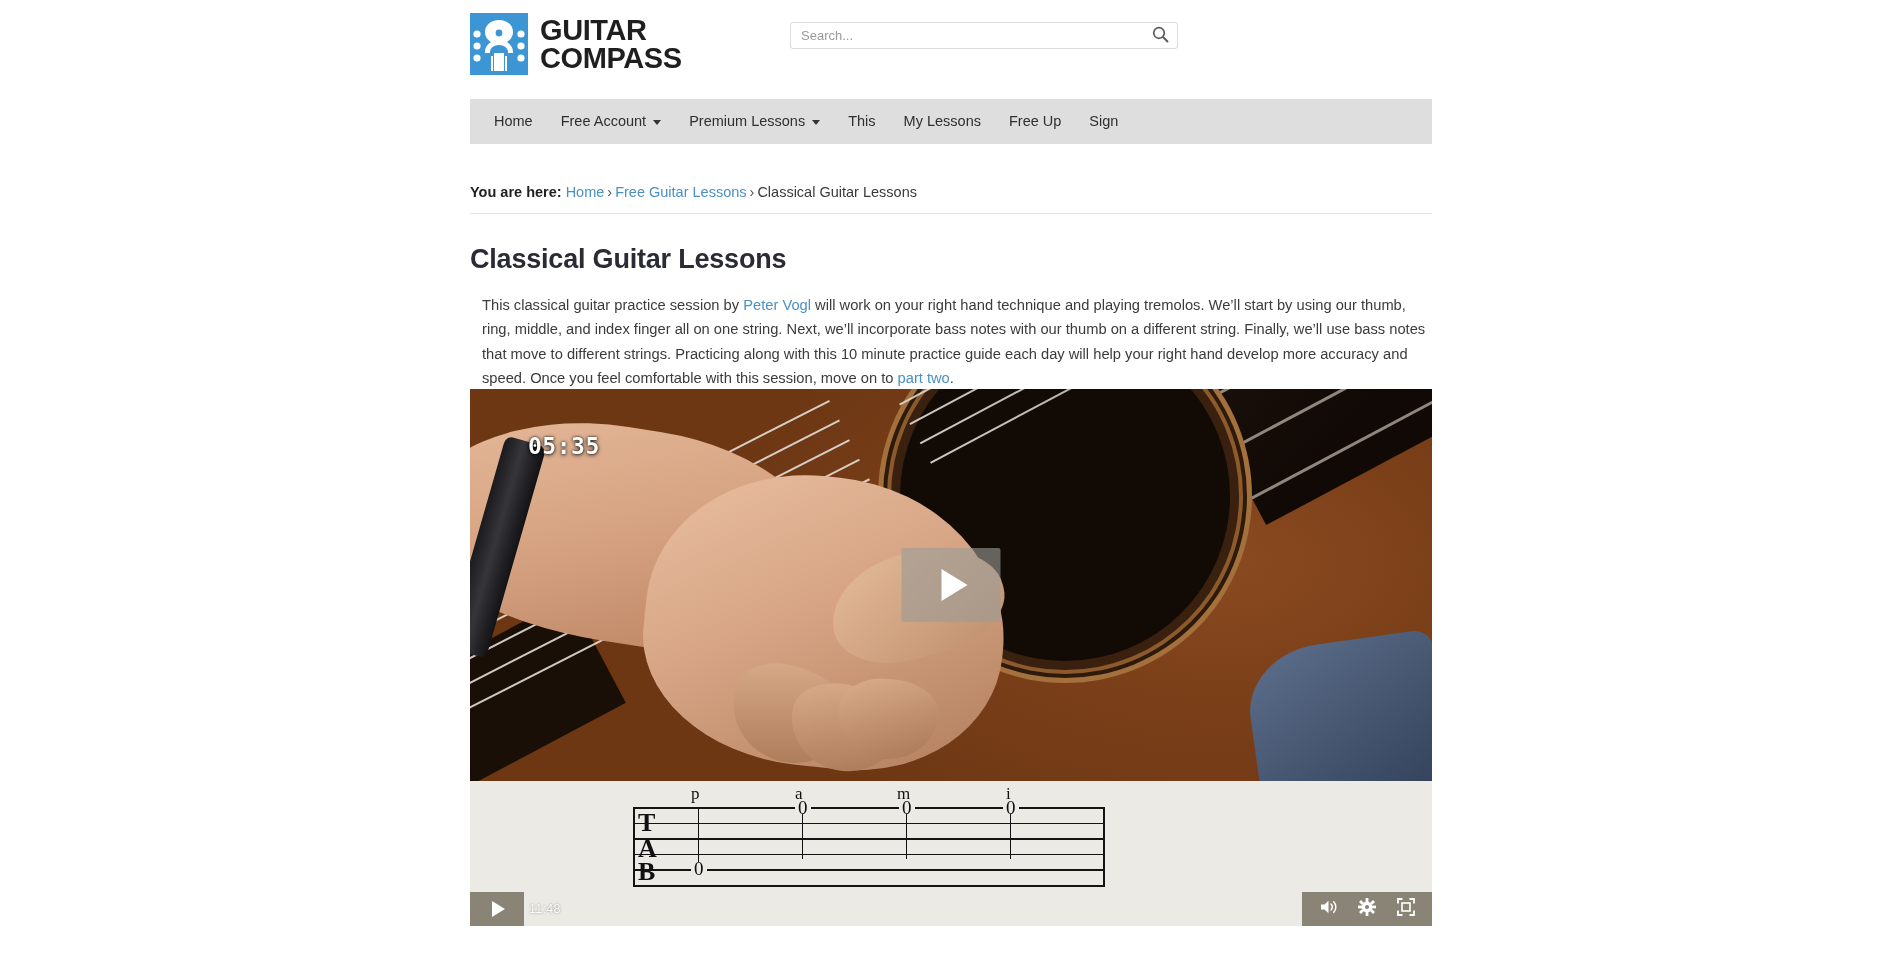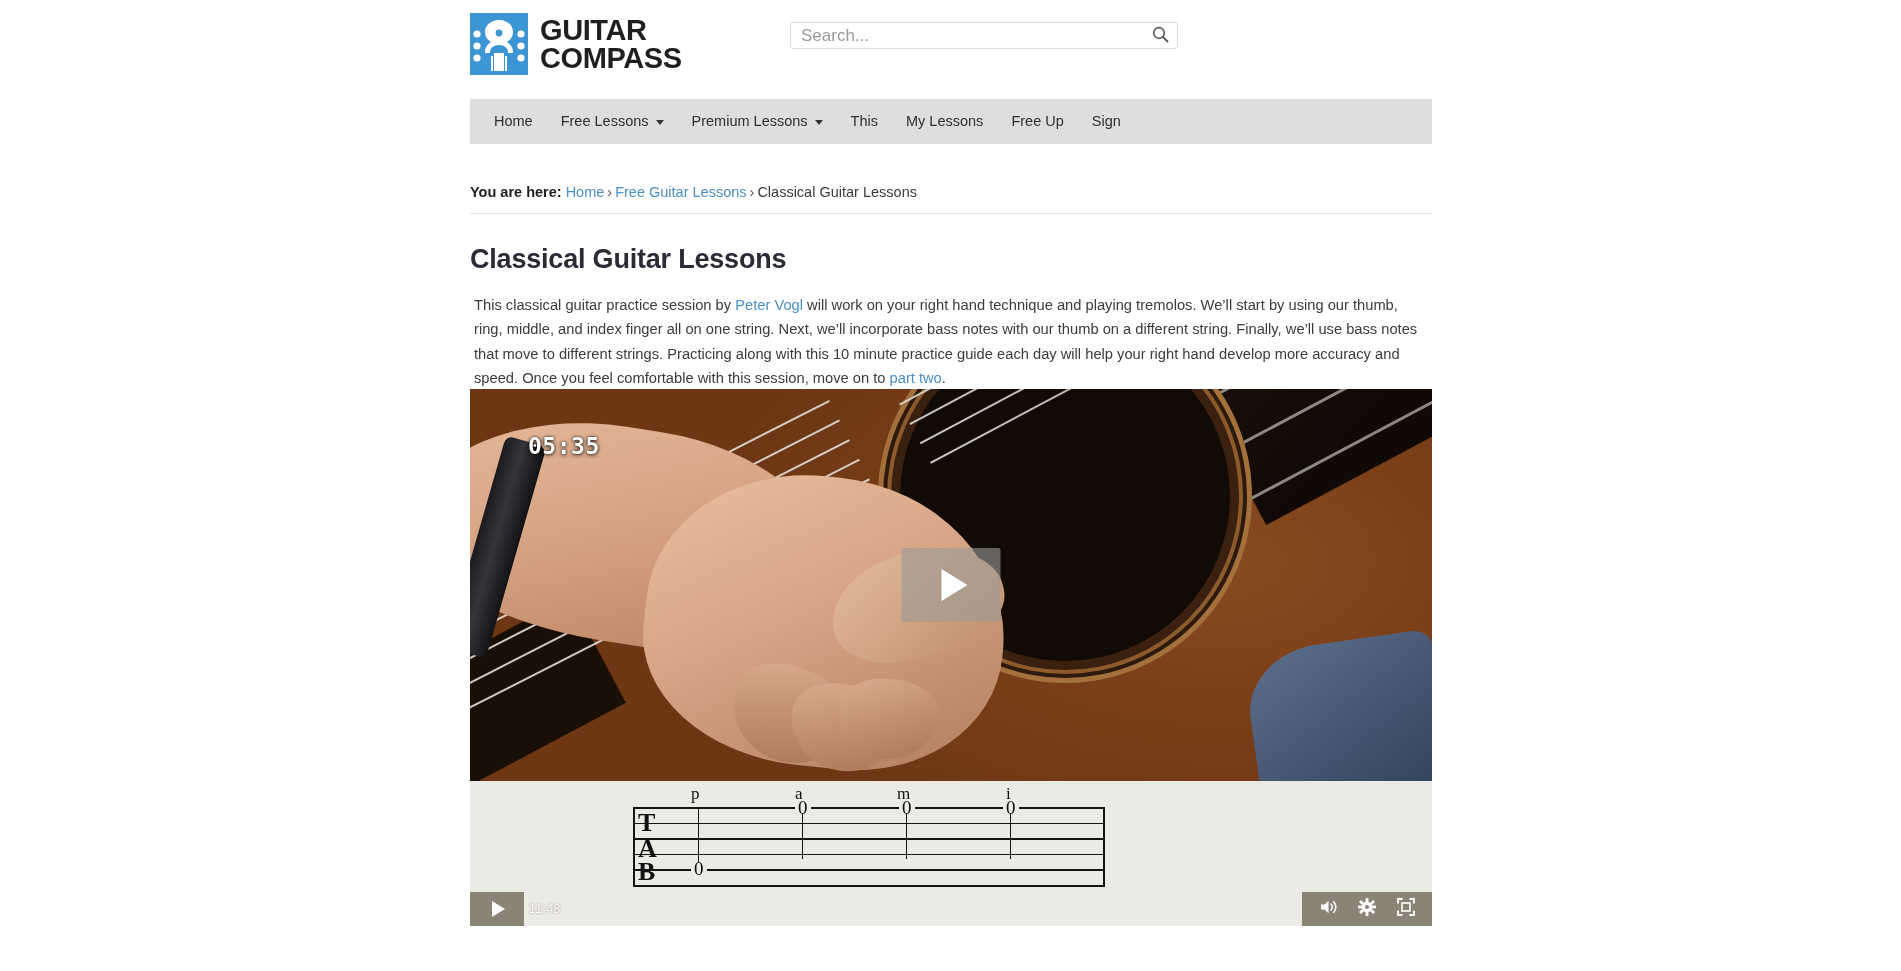--- a/index.html
+++ b/index.html
@@ -57,21 +57,21 @@
     display: flex;
     align-items: center;
   }
   .search-input {
     border: none;
     outline: none;
     flex: 1;
     height: 100%;
     padding: 0 10px;
     font-family: "Liberation Sans", sans-serif;
-    font-size: 17px;
+    font-size: 13px;
     color: #ef4444;
     background: transparent;
   }
   .search-input::placeholder { color: #9a9a9a; }
   .search-btn {
     width: 34px; height: 100%;
     border: none; background: transparent;
     display: flex; align-items: center; justify-content: center;
     cursor: pointer;
     padding: 0;
@@ -124,21 +124,21 @@
   .breadcrumb a { color: #4a90c4; text-decoration: none; cursor: pointer; }
   .breadcrumb .sep { color: #555; padding: 0 3px; }
   h1.title {
     margin: 30px 0 0 0;
     font-size: 27px;
     font-weight: bold;
     color: #2b2b36;
     letter-spacing: -0.2px;
   }
   p.intro {
-    margin: 18px 0 0 4px;
+    margin: 18px 0 0 12px;
     font-size: 14.7px;
     line-height: 24.3px;
     color: #3b3b3b;
     width: 955px;
   }
   p.intro a { color: #4a90c4; text-decoration: none; cursor: pointer; }
   
   .video-wrap {
     position: absolute;
     left: 470px; top: 389px;
@@ -457,21 +457,21 @@
         </span>
       </button>
     </div>
   </div>
 
   <div class="nav">
     <div class="nav-item">
       <span>Home</span>
     </div>
     <div class="nav-item">
-      <span>Free Lessons</span>
+      <span>Free Account</span>
       <i class="caret"></i>
     </div>
     <div class="nav-item">
       <span>Premium Lessons</span>
       <i class="caret"></i>
     </div>
     <div class="nav-item">
       <span>This</span>
     </div>
     <div class="nav-item">

